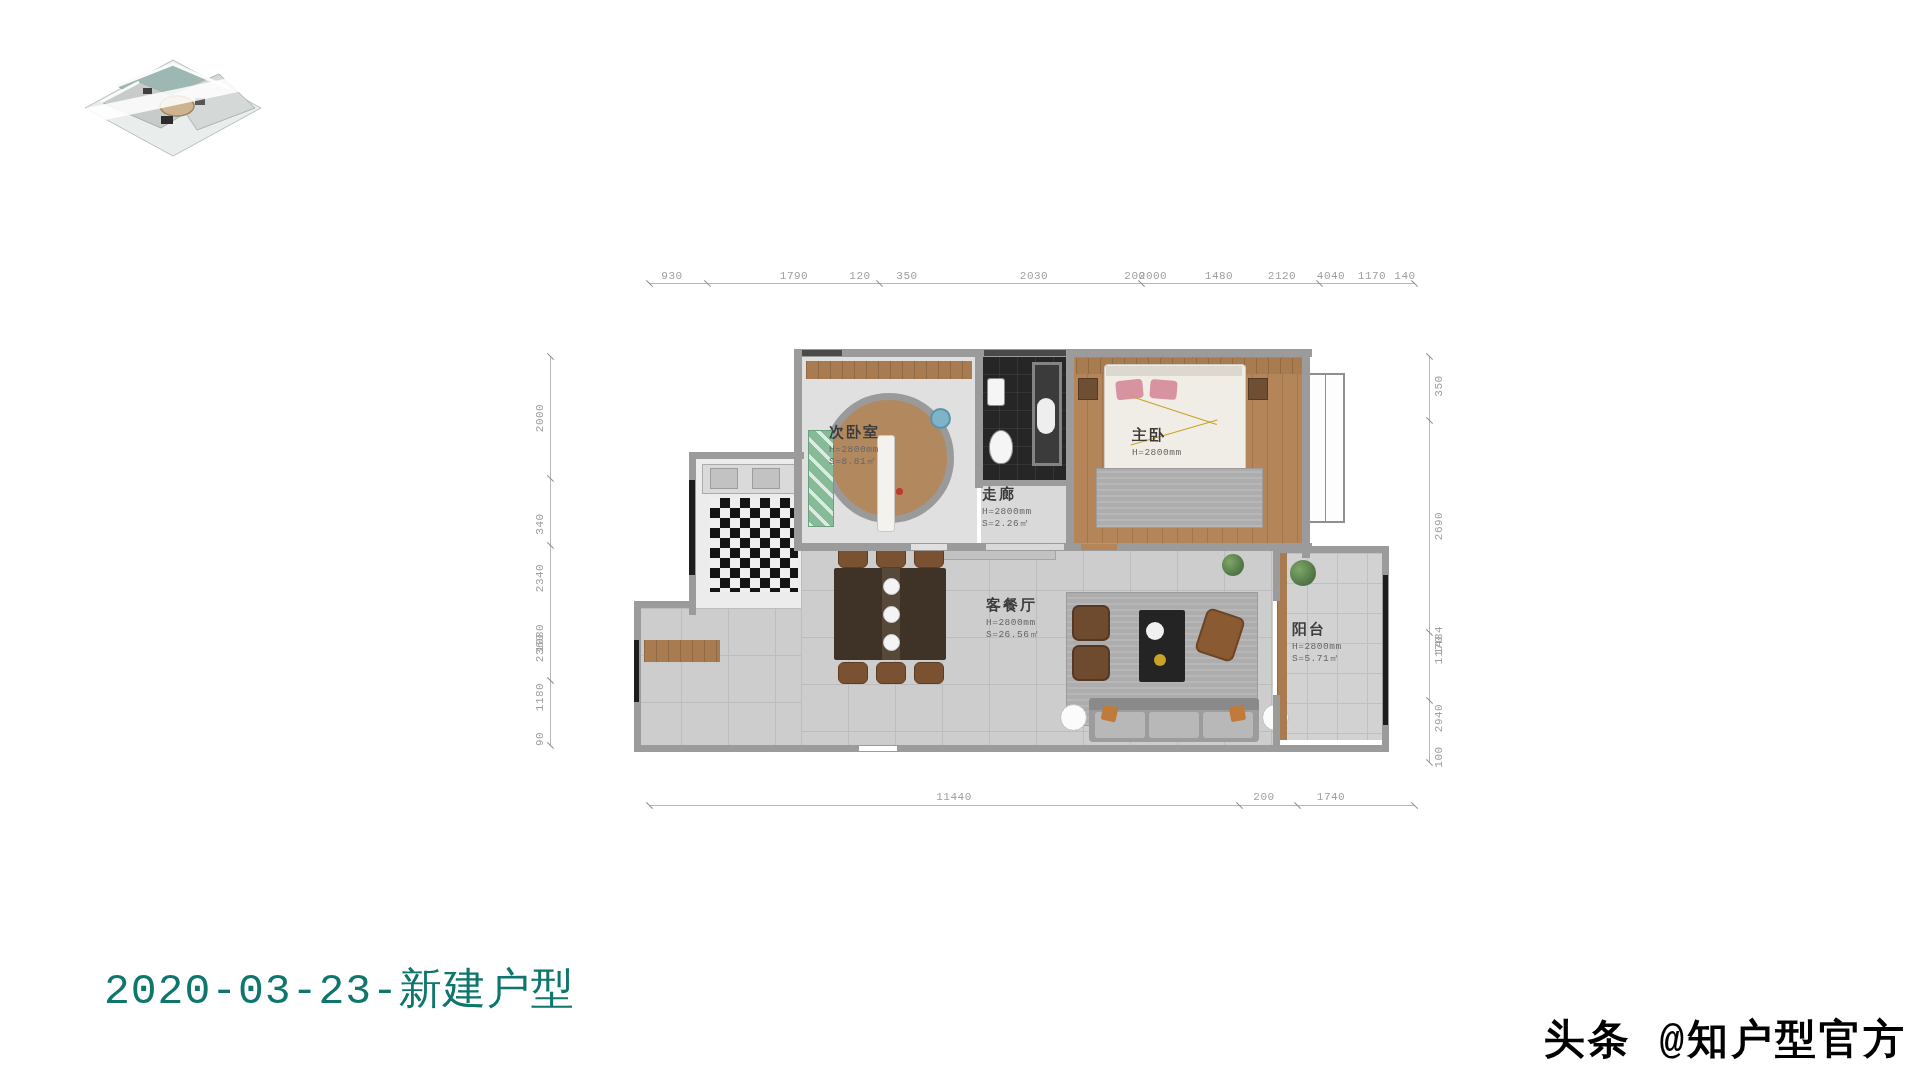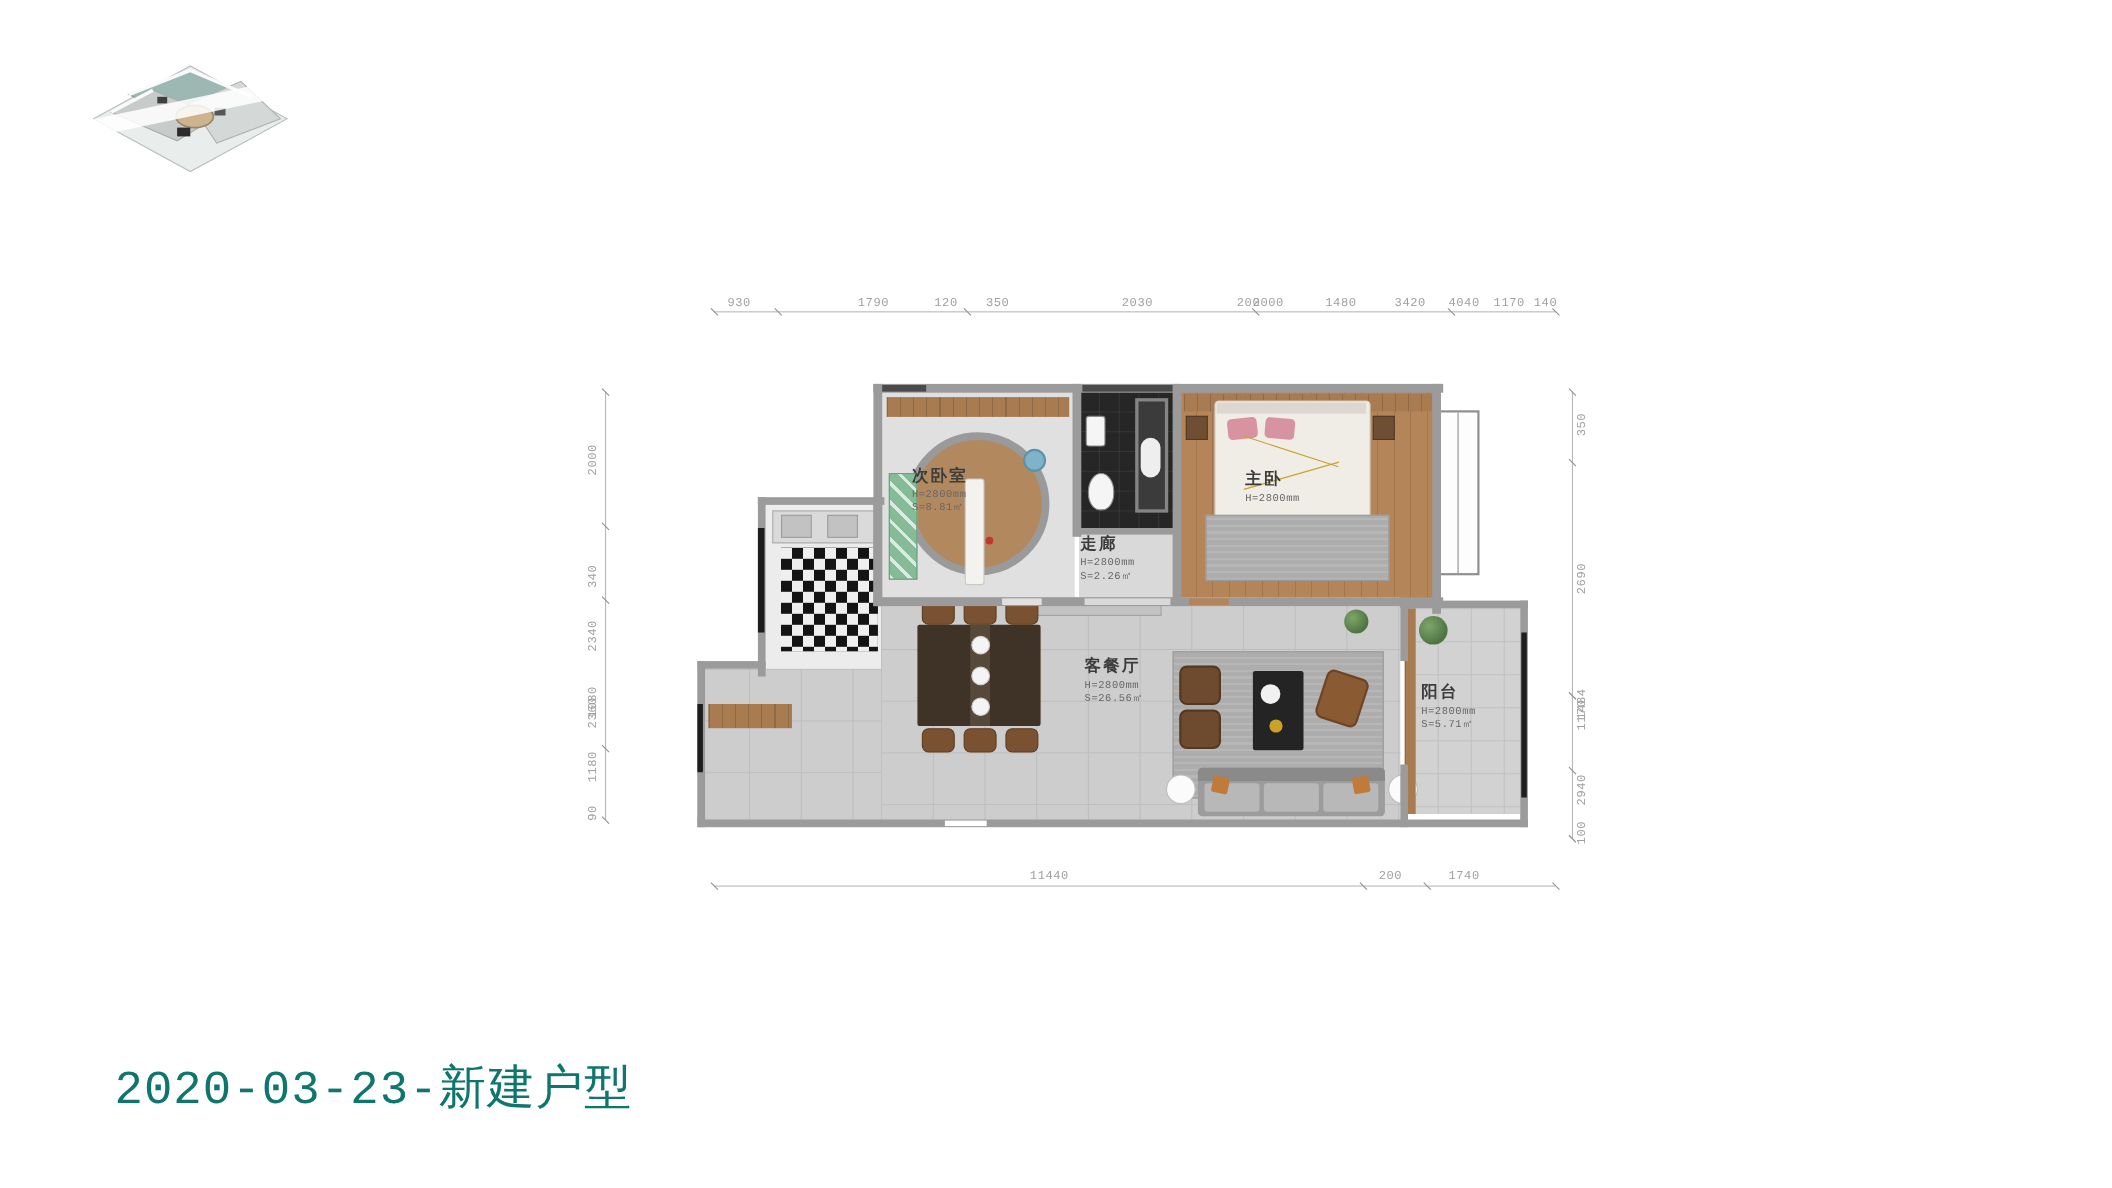--- a/index.html
+++ b/index.html
@@ -100,21 +100,21 @@
   <i class="tick" style="left:1406px;top:762px"></i>
 
   <span class="dim" style="left:653px;top:270px">930</span>
   <span class="dim" style="left:775px;top:270px">1790</span>
   <span class="dim" style="left:841px;top:270px">120</span>
   <span class="dim" style="left:888px;top:270px">350</span>
   <span class="dim" style="left:1015px;top:270px">2030</span>
   <span class="dim" style="left:1116px;top:270px">200</span>
   <span class="dim" style="left:1134px;top:270px">2000</span>
   <span class="dim" style="left:1200px;top:270px">1480</span>
-  <span class="dim" style="left:1263px;top:270px">3420</span>
+  <span class="dim" style="left:1263px;top:270px">2120</span>
   <span class="dim" style="left:1312px;top:270px">4040</span>
   <span class="dim" style="left:1353px;top:270px">1170</span>
   <span class="dim" style="left:1386px;top:270px">140</span>
 
   <span class="dim dim-v" style="left:521px;top:418px">2000</span>
   <span class="dim dim-v" style="left:521px;top:524px">340</span>
   <span class="dim dim-v" style="left:521px;top:578px">2340</span>
   <span class="dim dim-v" style="left:521px;top:638px">1080</span>
   <span class="dim dim-v" style="left:521px;top:648px">2360</span>
   <span class="dim dim-v" style="left:521px;top:697px">1180</span>
@@ -258,14 +258,15 @@
       <div class="rmeta">S=26.56㎡</div>
     </div>
     <div class="room-label" style="left:658px;top:282px;width:80px">
       <div class="rname">阳台</div>
       <div class="rmeta">H=2800mm</div>
       <div class="rmeta">S=5.71㎡</div>
     </div>
   </div>
 
   <div class="page-title" style="left:85px;top:960px">2020-03-23-新建户型</div>
+  <div class="watermark" style="right:32px;top:1012px">头条 @知户型官方</div>
 
 </div>
 
 </body></html>

